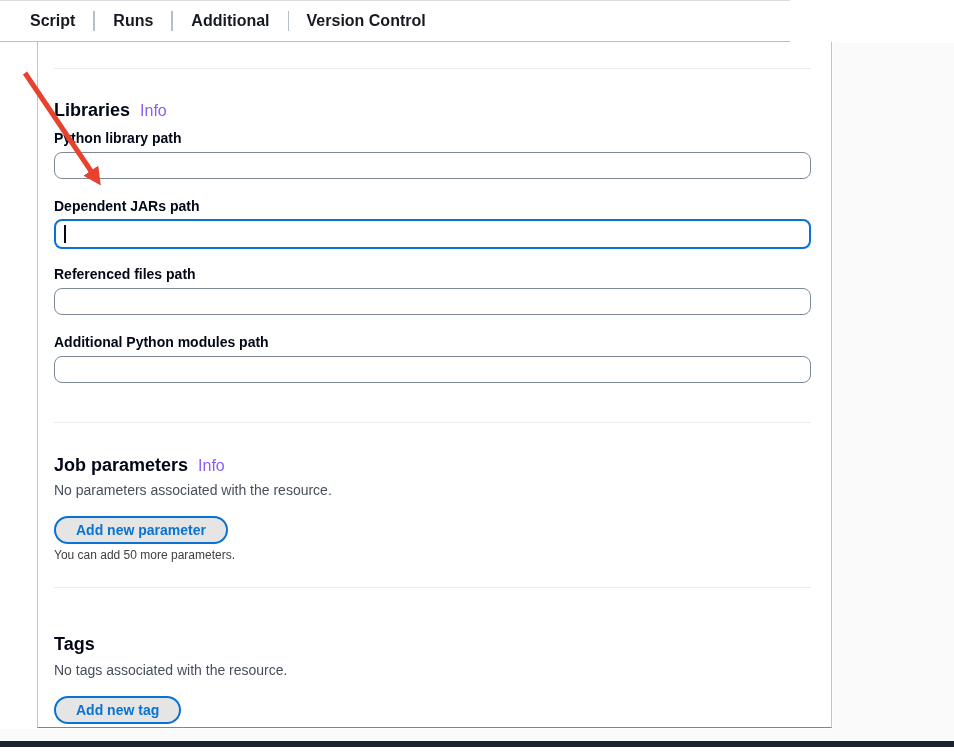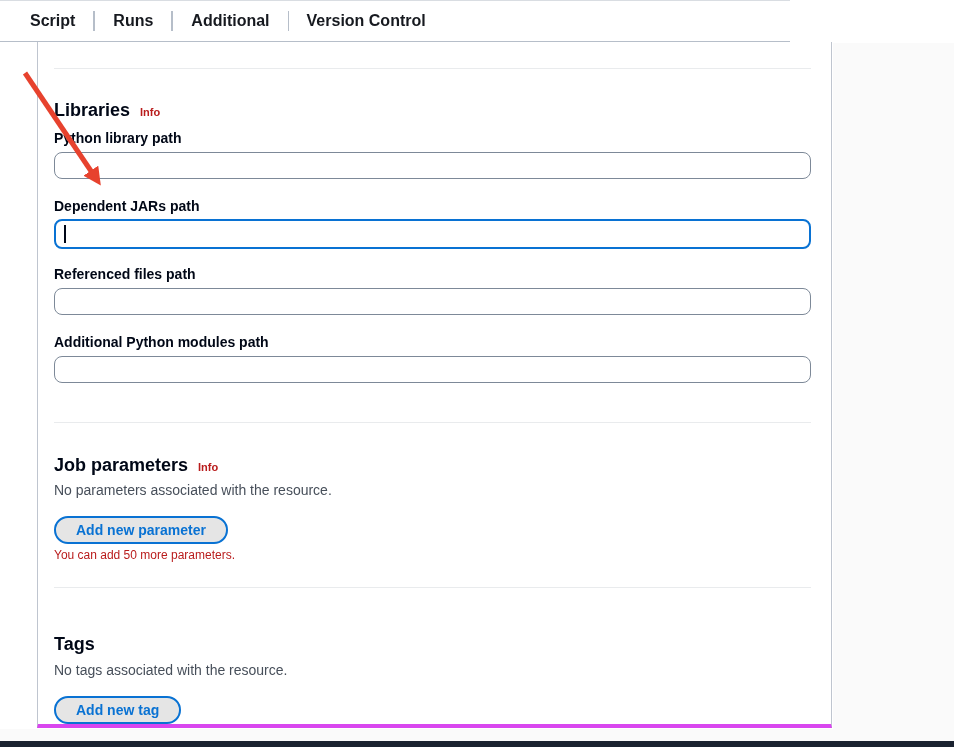--- a/index.html
+++ b/index.html
@@ -36,32 +36,32 @@
     height:4px; background:#0972d3; border-radius:2px;
   }
   .tab-divider { width:1px; background:#b6bec9; margin:10px 0; }
 
   
   .panel {
     position:absolute; left:37px; top:42px; width:795px; height:686px;
     background:#ffffff;
     border-left:1px solid #bfc5cf;
     border-right:1px solid #bfc5cf;
-    border-bottom:4px solid #d946ef;
+    border-bottom:1px solid #d946ef;
   }
   .panel .divider {
     position:absolute; left:16px; width:757px; height:1px; background:#e9ebed;
   }
   .section-title {
     position:absolute; left:16px;
     font-size:18px; font-weight:bold; color:#000716;
     display:flex; align-items:baseline; gap:10px;
   }
   .info-link {
-    font-size:11px; font-weight:bold; color:#b91c1c; cursor:pointer;
+    font-size:16px; font-weight:normal; color:#8b5cf6; cursor:pointer;
   }
   .field-label {
     position:absolute; left:16px;
     font-size:14px; font-weight:bold; color:#000716;
   }
   .text-input {
     position:absolute; left:16px; width:757px; height:27px;
     border:1px solid #7d8998; border-radius:8px;
     background:#ffffff;
     font-family:"Liberation Sans", sans-serif;
@@ -87,21 +87,21 @@
     display:inline-flex; align-items:center;
     padding:0 20px;
     background:#e5e5e5;
     border:2px solid #0972d3; border-radius:16px;
     font-family:"Liberation Sans", sans-serif;
     font-size:14px; font-weight:bold; color:#0972d3;
     cursor:pointer; white-space:nowrap;
   }
   .helper-text {
     position:absolute; left:16px;
-    font-size:12px; color:#b91c1c;
+    font-size:12px; color:#404040;
   }
 
   
   .right-gutter {
     position:absolute; left:833px; top:43px; width:121px; height:698px;
     background:#fafafa;
   }
   .bottom-gutter {
     position:absolute; left:0; top:729px; width:954px; height:12px;
     background:#fafafa;

